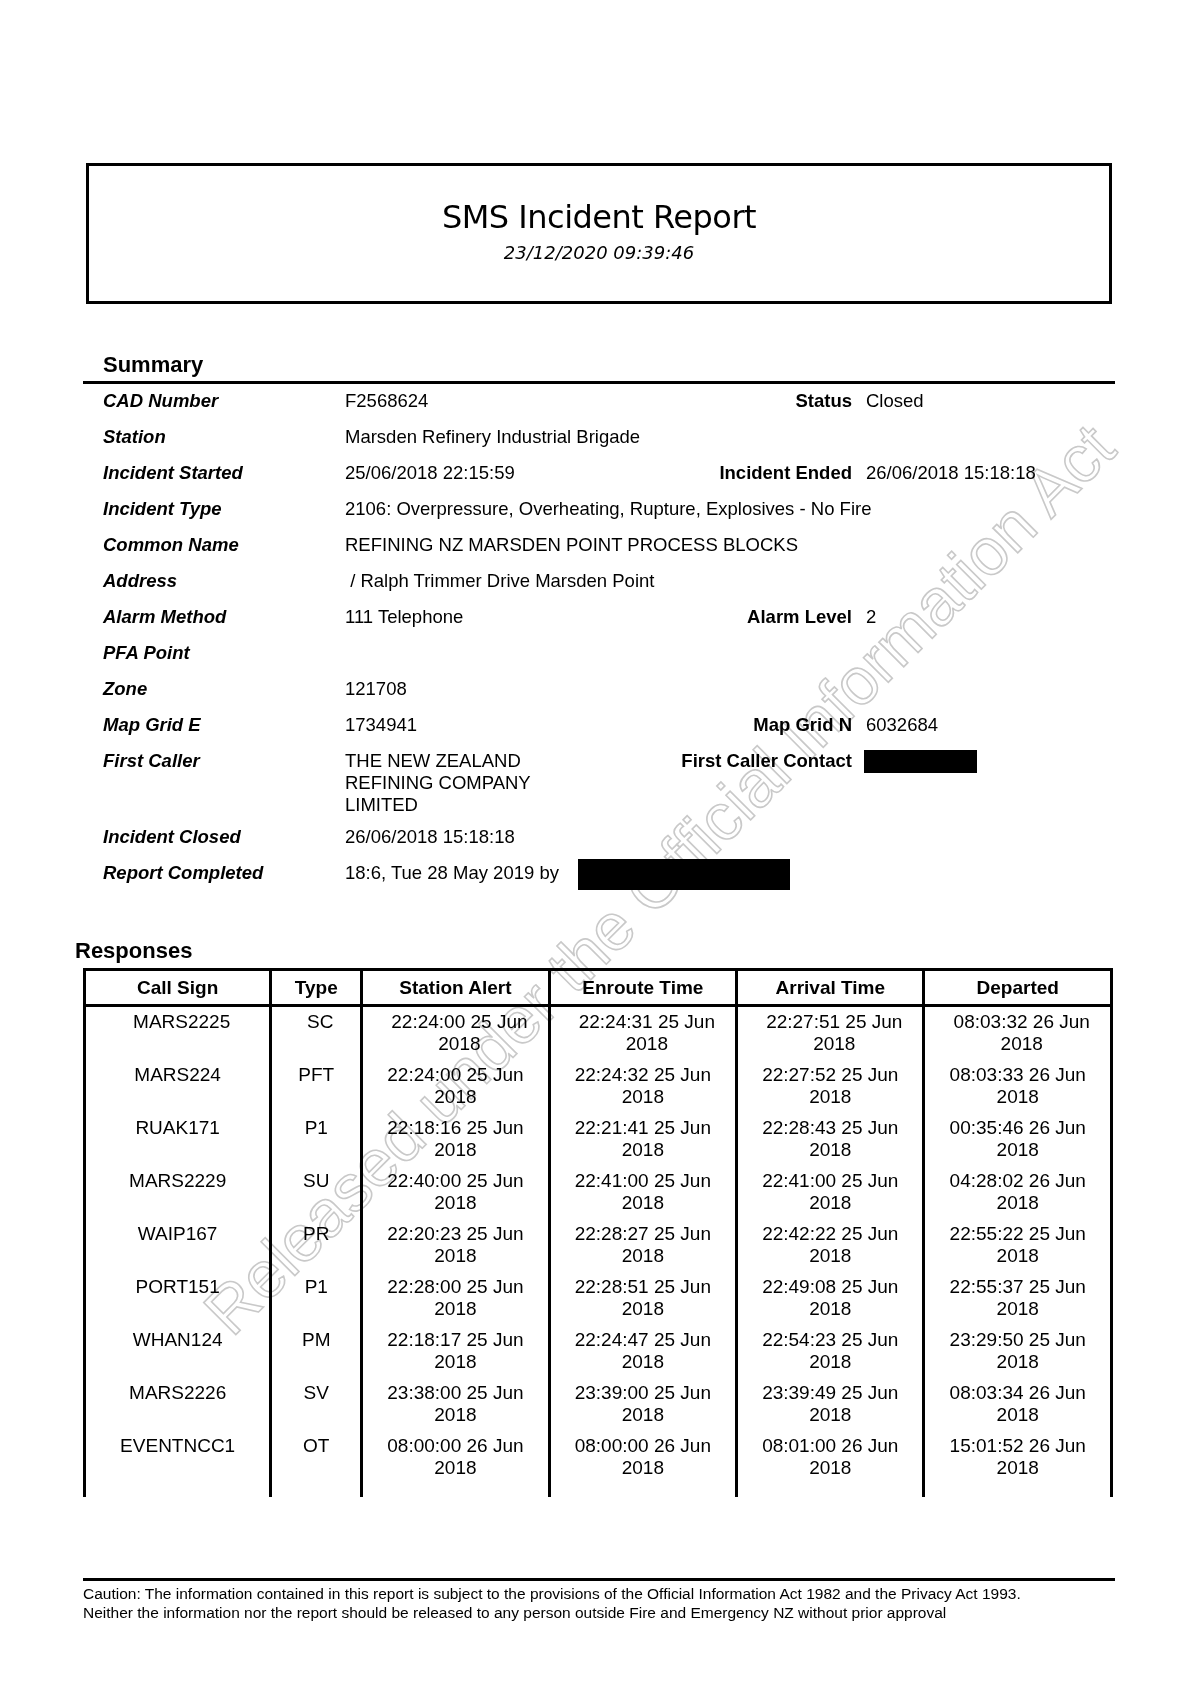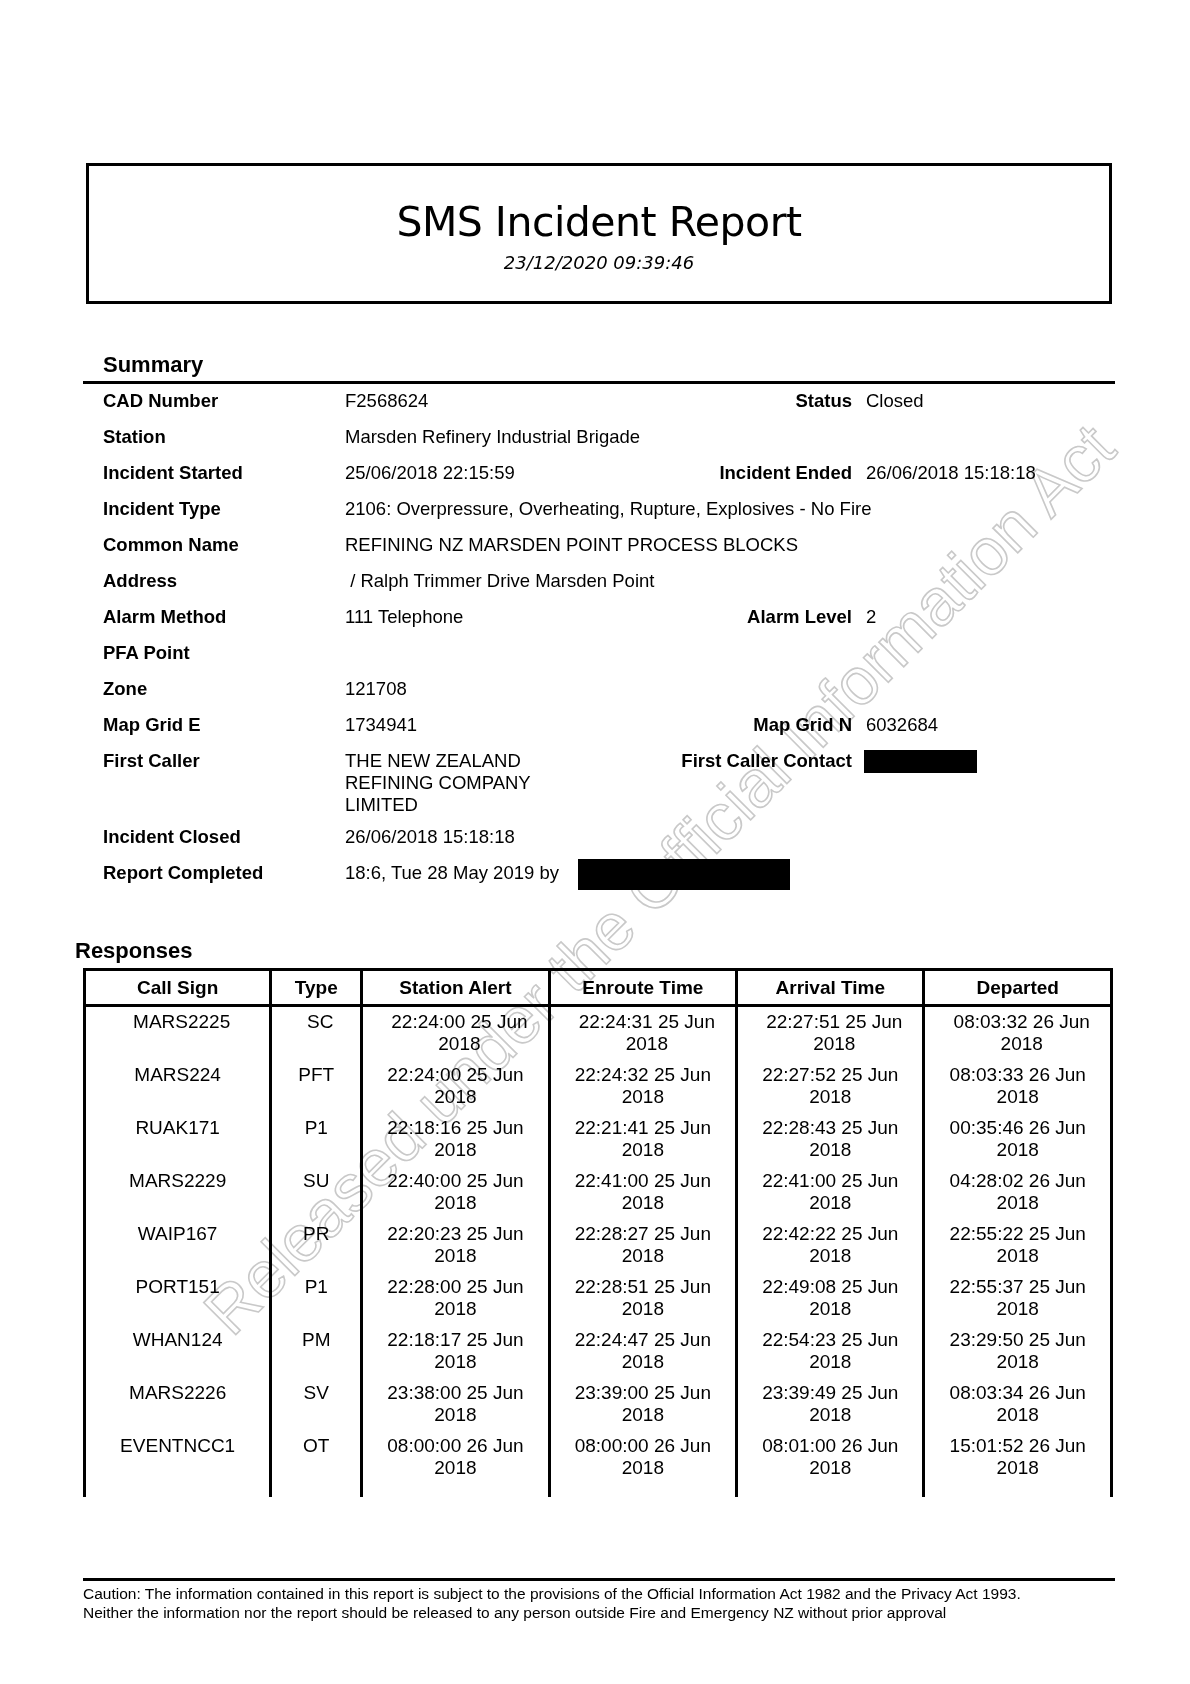--- a/index.html
+++ b/index.html
@@ -5,35 +5,35 @@
   html, body { margin: 0; padding: 0; background: #ffffff; }
   body {
     width: 1190px; height: 1684px; position: relative; overflow: hidden;
     font-family: "Liberation Sans", sans-serif; color: #000;
   }
   .title-box {
     position: absolute; left: 86px; top: 163px; width: 1026px; height: 141px;
     border: 3px solid #000; box-sizing: border-box; text-align: center;
   }
   .title-box .title {
-    font-family: "DejaVu Sans", sans-serif; font-size: 41px; margin-top: 32px;
+    font-family: "DejaVu Sans", sans-serif; font-size: 32px; margin-top: 32px;
     letter-spacing: -0.5px;
   }
   .title-box .generated {
     font-family: "DejaVu Sans", sans-serif; font-size: 18px; margin-top: 6px; font-style: italic;
   }
   .section-heading {
     position: absolute; font-weight: bold; font-size: 22px;
   }
   #summary-heading { left: 103px; top: 352px; }
   .summary-rule {
     position: absolute; left: 83px; top: 381px; width: 1032px; height: 3px; background: #000;
   }
   .row { position: absolute; left: 0; width: 1190px; font-size: 18.5px; }
-  .row .label { position: absolute; left: 103px; font-weight: bold; }
+  .row .label { position: absolute; left: 103px; font-weight: bold; font-style: italic; }
   .row .value { position: absolute; left: 345px; line-height: 22px; }
   .row .rlabel { position: absolute; right: 338px; font-weight: bold; text-align: right; }
   .row .rvalue { position: absolute; left: 866px; }
   .redact { position: absolute; background: #000; }
 
   #responses-heading { left: 75px; top: 938px; }
   .resp-table {
     position: absolute; left: 83px; top: 968px; width: 1030px;
     border-collapse: collapse; font-size: 19px;
   }

